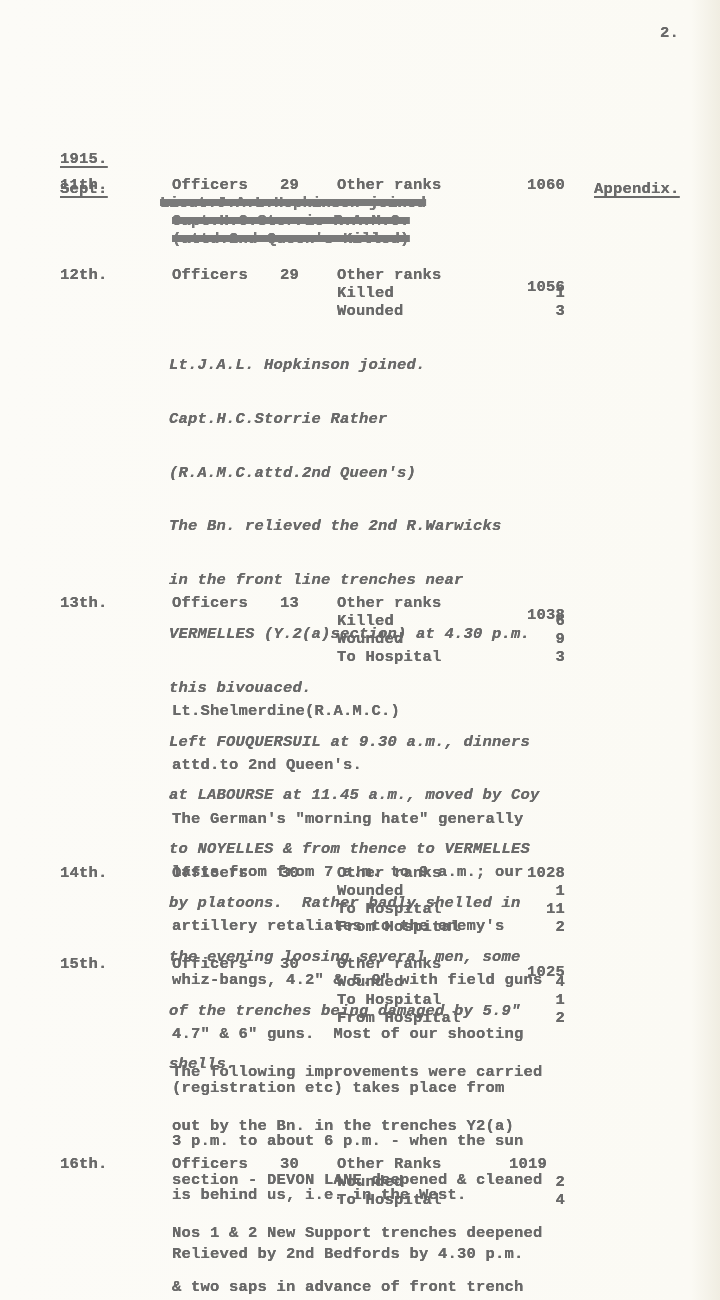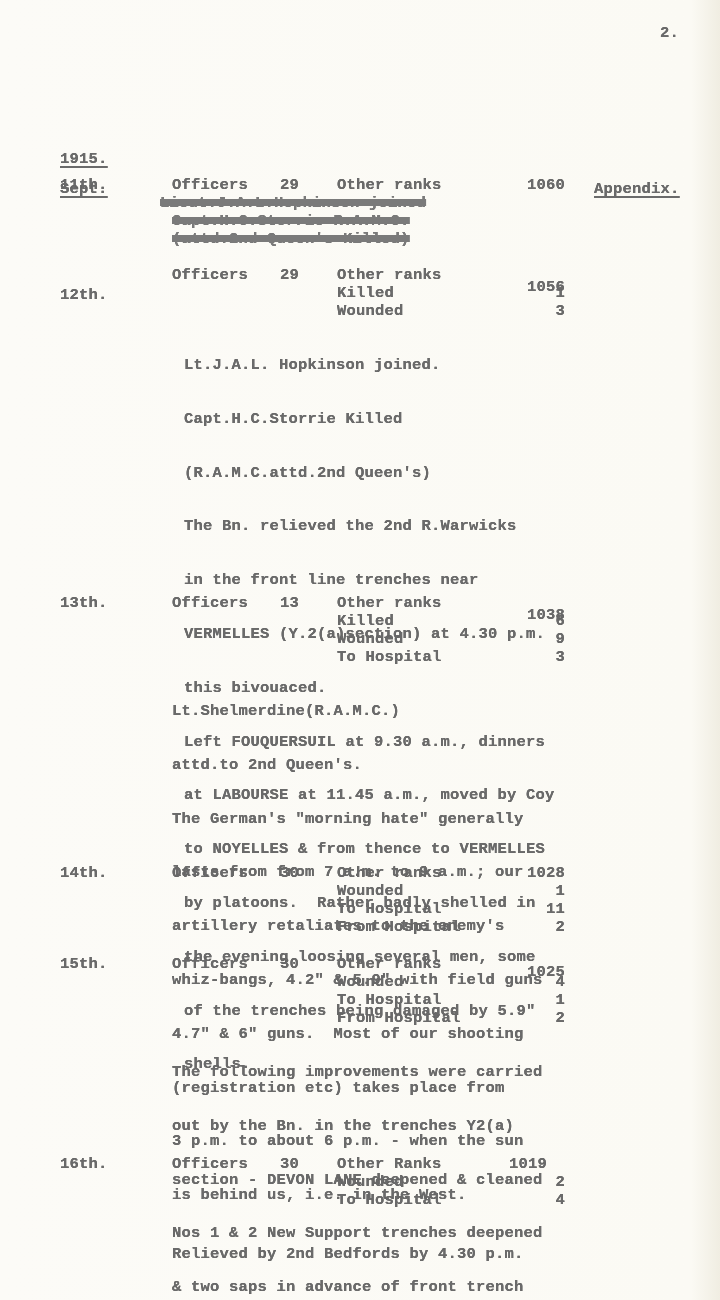--- a/index.html
+++ b/index.html
@@ -43,32 +43,32 @@
     <div class="tw" style="left:172px; top:176px;">Officers</div>
     <div class="tw" style="left:280px; top:176px;">29</div>
     <div class="tw" style="left:337px; top:176px;">Other ranks</div>
     <div class="tw num" style="left:505px; top:176px;">1060</div>
     <div class="tw strike" style="left:160px; top:194px;">Lieut.J.A.L.Hopkinson joined</div>
     <div class="tw strike" style="left:172px; top:212px;">Capt.H.C.Storrie-R.A.M.C.</div>
     <div class="tw strike" style="left:172px; top:230px;">(attd.2nd Queen's-Killed)</div>
   </div>
 
   <div>
-    <div class="tw" style="left:60px; top:266px;margin-top:20px;">12th.</div>
+    <div class="tw" style="left:60px; top:266px;">12th.</div>
     <div class="tw" style="left:172px; top:266px;">Officers</div>
     <div class="tw" style="left:280px; top:266px;">29</div>
     <div class="tw" style="left:337px; top:266px;">Other ranks</div>
     <div class="tw num" style="left:505px; top:278px;">1056</div>
     <div class="tw" style="left:337px; top:284px;">Killed</div>
     <div class="tw num" style="left:505px; top:284px;">1</div>
     <div class="tw" style="left:337px; top:302px;">Wounded</div>
     <div class="tw num" style="left:505px; top:302px;">3</div>
-    <div class="tw lines" style="left:184px; top:320px;">
+    <div class="tw lines" style="left:169px; top:320px;font-style:italic;">
       <div>Lt.J.A.L. Hopkinson joined.</div>
-      <div>Capt.H.C.Storrie Killed</div>
+      <div>Capt.H.C.Storrie Rather</div>
       <div>(R.A.M.C.attd.2nd Queen's)</div>
       <div>The Bn. relieved the 2nd R.Warwicks</div>
       <div>in the front line trenches near</div>
       <div>VERMELLES (Y.2(a)section) at 4.30 p.m.</div>
       <div>this bivouaced.</div>
       <div>Left FOUQUERSUIL at 9.30 a.m., dinners</div>
       <div>at LABOURSE at 11.45 a.m., moved by Coy</div>
       <div>to NOYELLES &amp; from thence to VERMELLES</div>
       <div>by platoons.  Rather badly shelled in</div>
       <div>the evening loosing several men, some</div>

